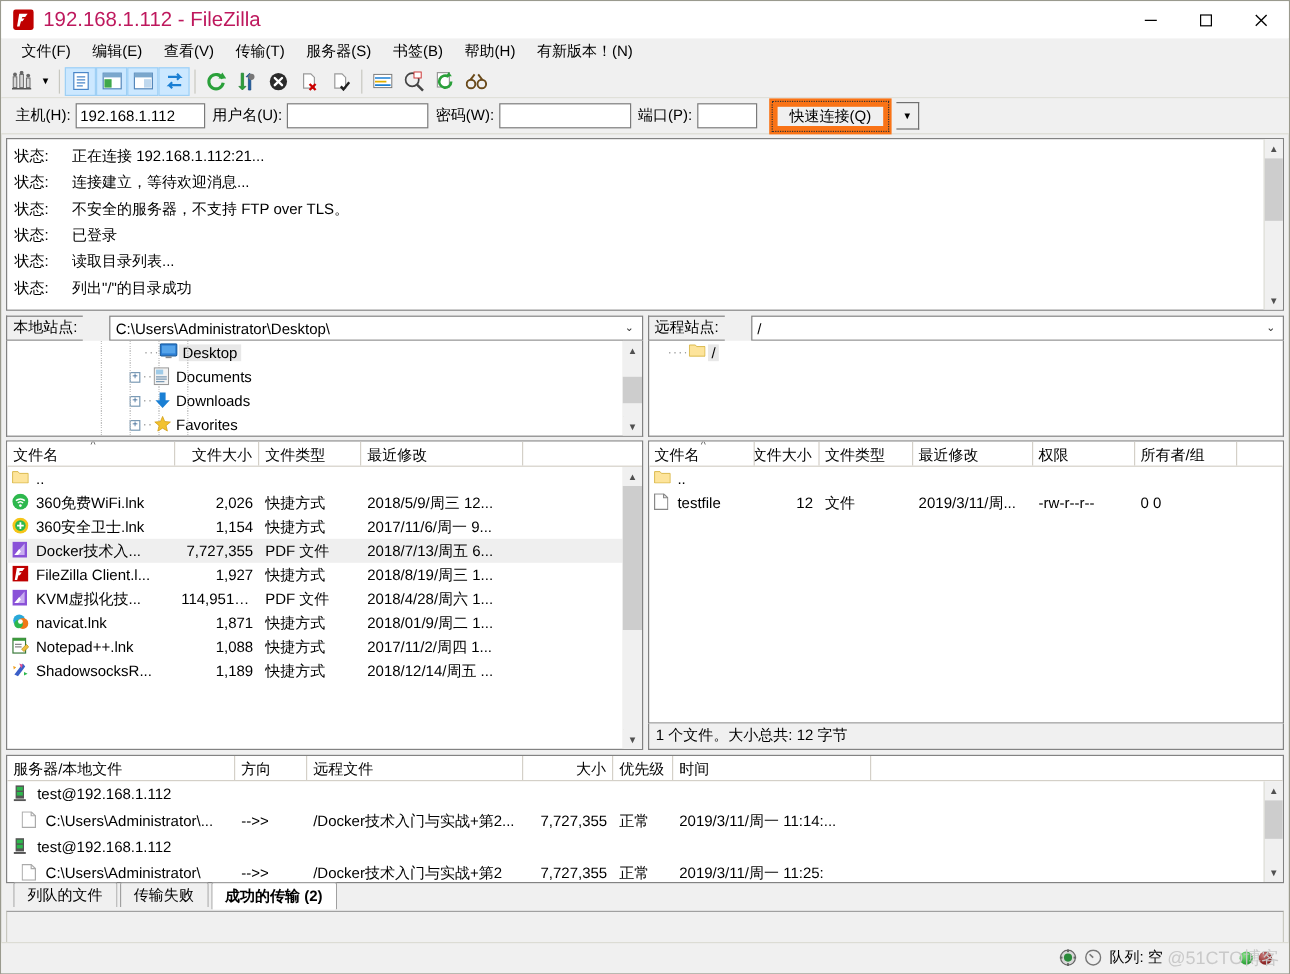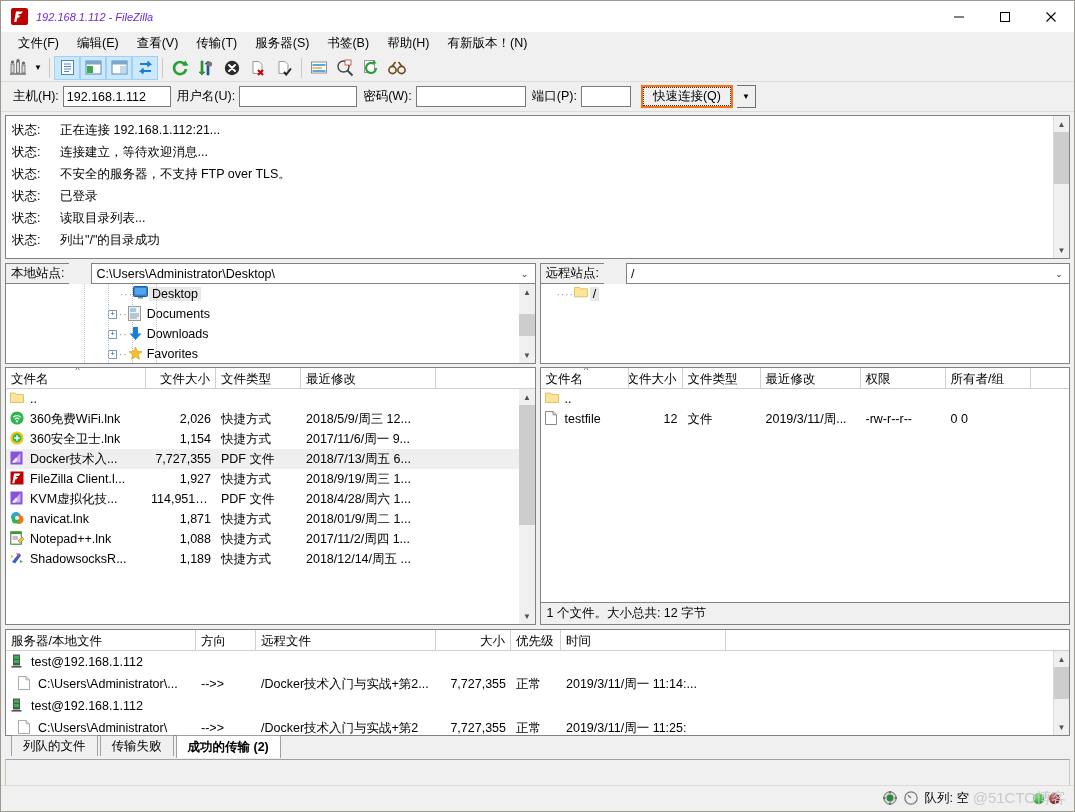--- a/index.html
+++ b/index.html
@@ -21,21 +21,21 @@
   .titlebar {
     height:31px; background:#ffffff; display:flex; align-items:center;
     flex:0 0 31px; position:relative;
   }
   .tb-icon {
     width:17px;height:17px;margin-left:10px;margin-right:8px;
     background:#bf0000; border-radius:2px; position:relative;
     display:flex;align-items:center;justify-content:center;
     color:#fff;font-weight:bold;font-size:11px;font-family:"Liberation Serif",serif;
   }
-  .tb-title { font-size:11px; color:#6d28d9;font-style:italic; }
+  .tb-title { font-size:17px; color:#be185d; }
   .tb-buttons { margin-left:auto; display:flex; height:31px; }
   .tb-btn {
     width:46px;height:31px;display:flex;align-items:center;justify-content:center;
     font-size:13px;color:#000;
   }
 
   
   .menubar {
     flex:0 0 22px; height:22px; background:#f0f0f0;
     display:flex; align-items:center; padding-left:8px;
@@ -63,21 +63,21 @@
     flex:0 0 30px; height:30px; background:#f0f0f0;
     display:flex; align-items:center; padding:0 6px; gap:0;
     border-bottom:1px solid #dcdcd4;
   }
   .qlabel { font-size:12.5px; margin:0 4px 0 6px; white-space:nowrap; }
   .qinput {
     height:21px; border:1px solid #7a7a7a; background:#fff;
     font-family:inherit; font-size:12.5px; padding:1px 3px; outline:none;
   }
   .qbtn {
-    height:23px; padding:0 10px; border:2px solid #f97316; background:#f0f0f0;
+    height:30px; padding:0 10px; border:7px solid #f97316; background:#f0f0f0;
     font-family:inherit; font-size:12.5px; white-space:nowrap;
     outline:1px dotted #333; outline-offset:-3px;
   }
   .qbtn-caret {
     height:23px;width:19px;border:1px solid #707070;border-left:none;
     background:#f0f0f0;display:flex;align-items:center;justify-content:center;font-size:8px;
   }
 
   
   .logpanel {
@@ -568,21 +568,21 @@
                 <span class="ico">
                   <svg width="14" height="14" viewBox="0 0 14 14">
                       <rect x="0.5" y="0.5" width="13" height="13" fill="#bf0000"></rect>
                       <path d="M4 2.4 h6.6 l-1.9 2.5 h-2.3 l-0.4 1.2 h2.1 l-1.6 2.2 h-1.1 l-1.1 4 h-2 z" fill="#fff"></path>
                     </svg>
                 </span>
                 <span>FileZilla Client.l...</span>
               </div>
               <div class="fl-td r" style="width:70px">1,927</div>
               <div class="fl-td" style="width:85px">快捷方式</div>
-              <div class="fl-td" style="width:135px">2018/9/19/周三 1...</div>
+              <div class="fl-td" style="width:135px">2018/8/19/周三 1...</div>
             </div>
 
             <div class="fl-row">
               <div class="fl-td fl-name" style="width:140px">
                 <span class="ico">
                   <svg width="13" height="14" viewBox="0 0 13 14">
                       <path d="M0.5 0.5 h12 v13 h-12 z" fill="#8a52d8"></path>
                       <path d="M2 11.5 l8.5 -9.5 v9.5 z" fill="#c9aef0"></path>
                       <path d="M2 11.5 l4 -5 l1.5 2 l-2.5 3 z" fill="#fff"></path>
                     </svg>

